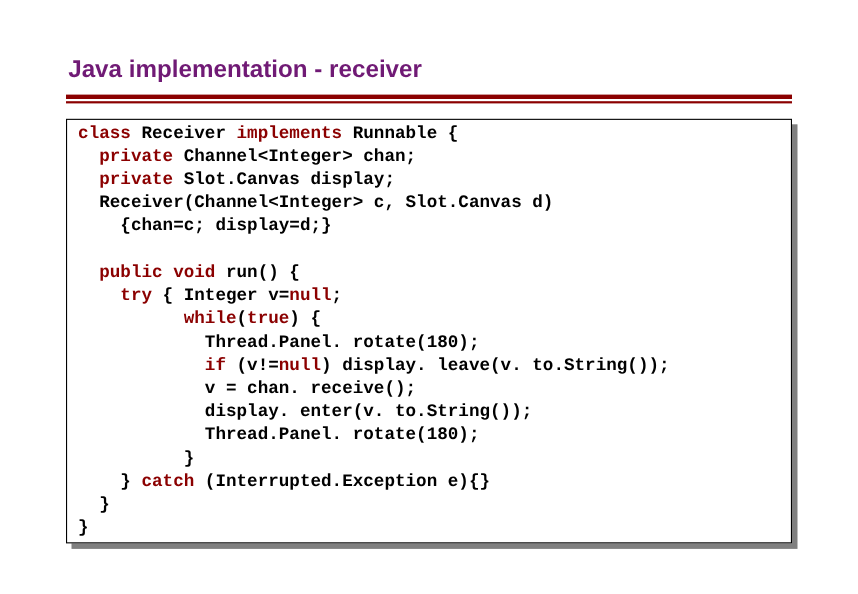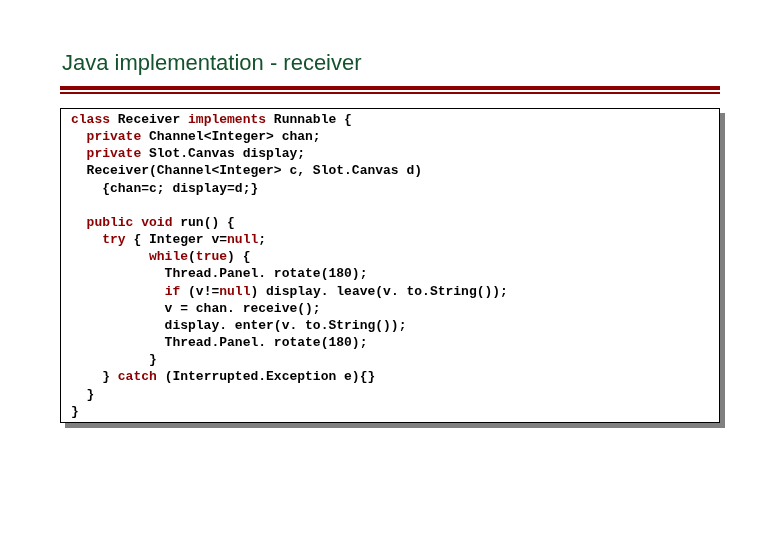--- a/index.html
+++ b/index.html
@@ -11,23 +11,23 @@
     font-family: Arial, Helvetica, sans-serif;
   }
   .slide {
     box-sizing: border-box;
     width: 780px;
     height: 540px;
     padding: 50px 60px 30px 60px;
     position: relative;
   }
   .title {
-    color: #14532d;
+    color: #701a75;
     font-size: 22px;
-    font-weight: normal;
+    font-weight: bold;
     margin: 0 0 10px 2px;
   }
   .hr-wrap {
     margin-bottom: 14px;
   }
   .hr1 {
     height: 4px;
     background: #8b0000;
     margin-bottom: 2px;
   }
@@ -47,21 +47,21 @@
     background: #808080;
     z-index: 0;
   }
   .codebox {
     position: relative;
     z-index: 1;
     background: #fff;
     border: 1px solid #000;
     padding: 2px 10px 2px 10px;
     font-family: "Courier New", Courier, monospace;
-    font-size: 13px;
+    font-size: 16px;
     font-weight: bold;
     line-height: 1.32;
     white-space: pre;
     color: #000;
   }
   .kw {
     color: #8b0000;
   }
 </style>
 </head>

